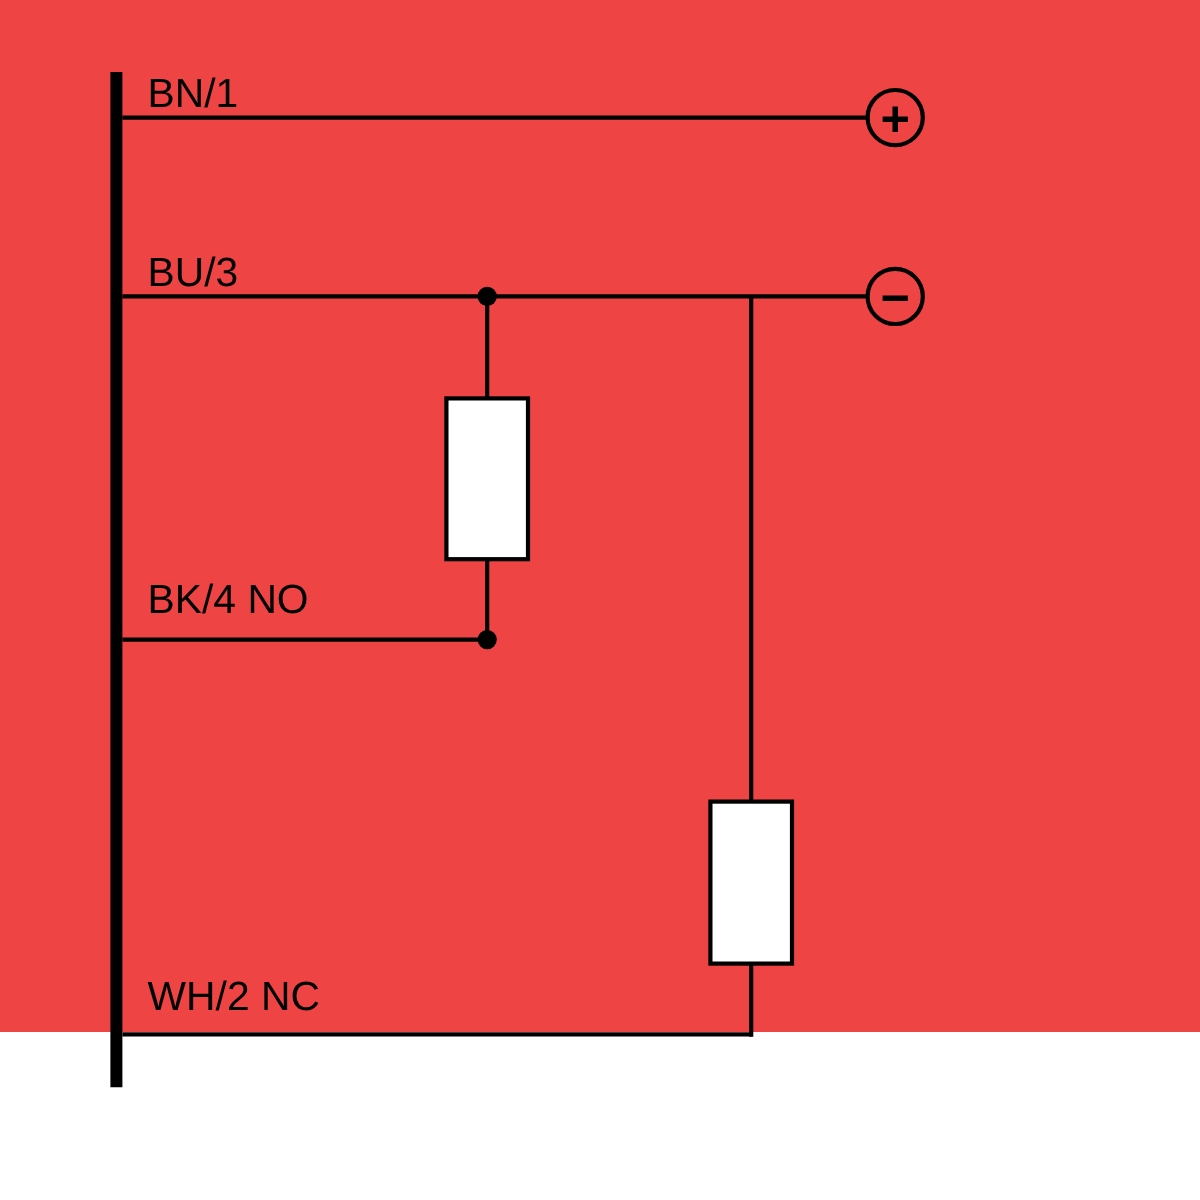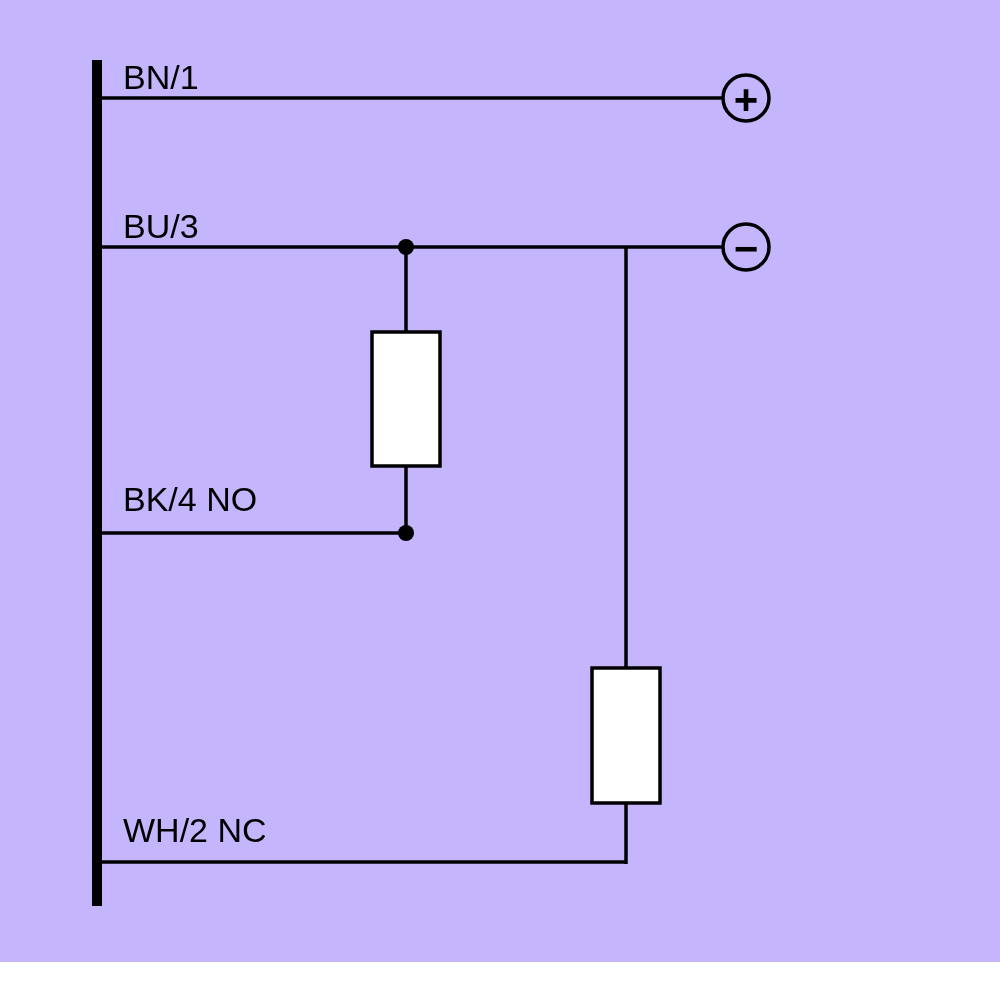--- a/index.html
+++ b/index.html
@@ -6,22 +6,22 @@
     margin: 0;
     padding: 0;
     width: 1000px;
     height: 1000px;
     background: #ffffff;
     overflow: hidden;
   }
   #stage {
     position: relative;
     width: 1000px;
-    height: 962px;
-    background: #c4b5fd;
+    height: 860px;
+    background: #ef4444;
   }
   svg { display: block; }
   .lbl {
     font-family: "Liberation Sans", sans-serif;
     font-size: 34px;
     font-weight: 500;
     fill: #000000;
     stroke: none;
   }
   .sym {

